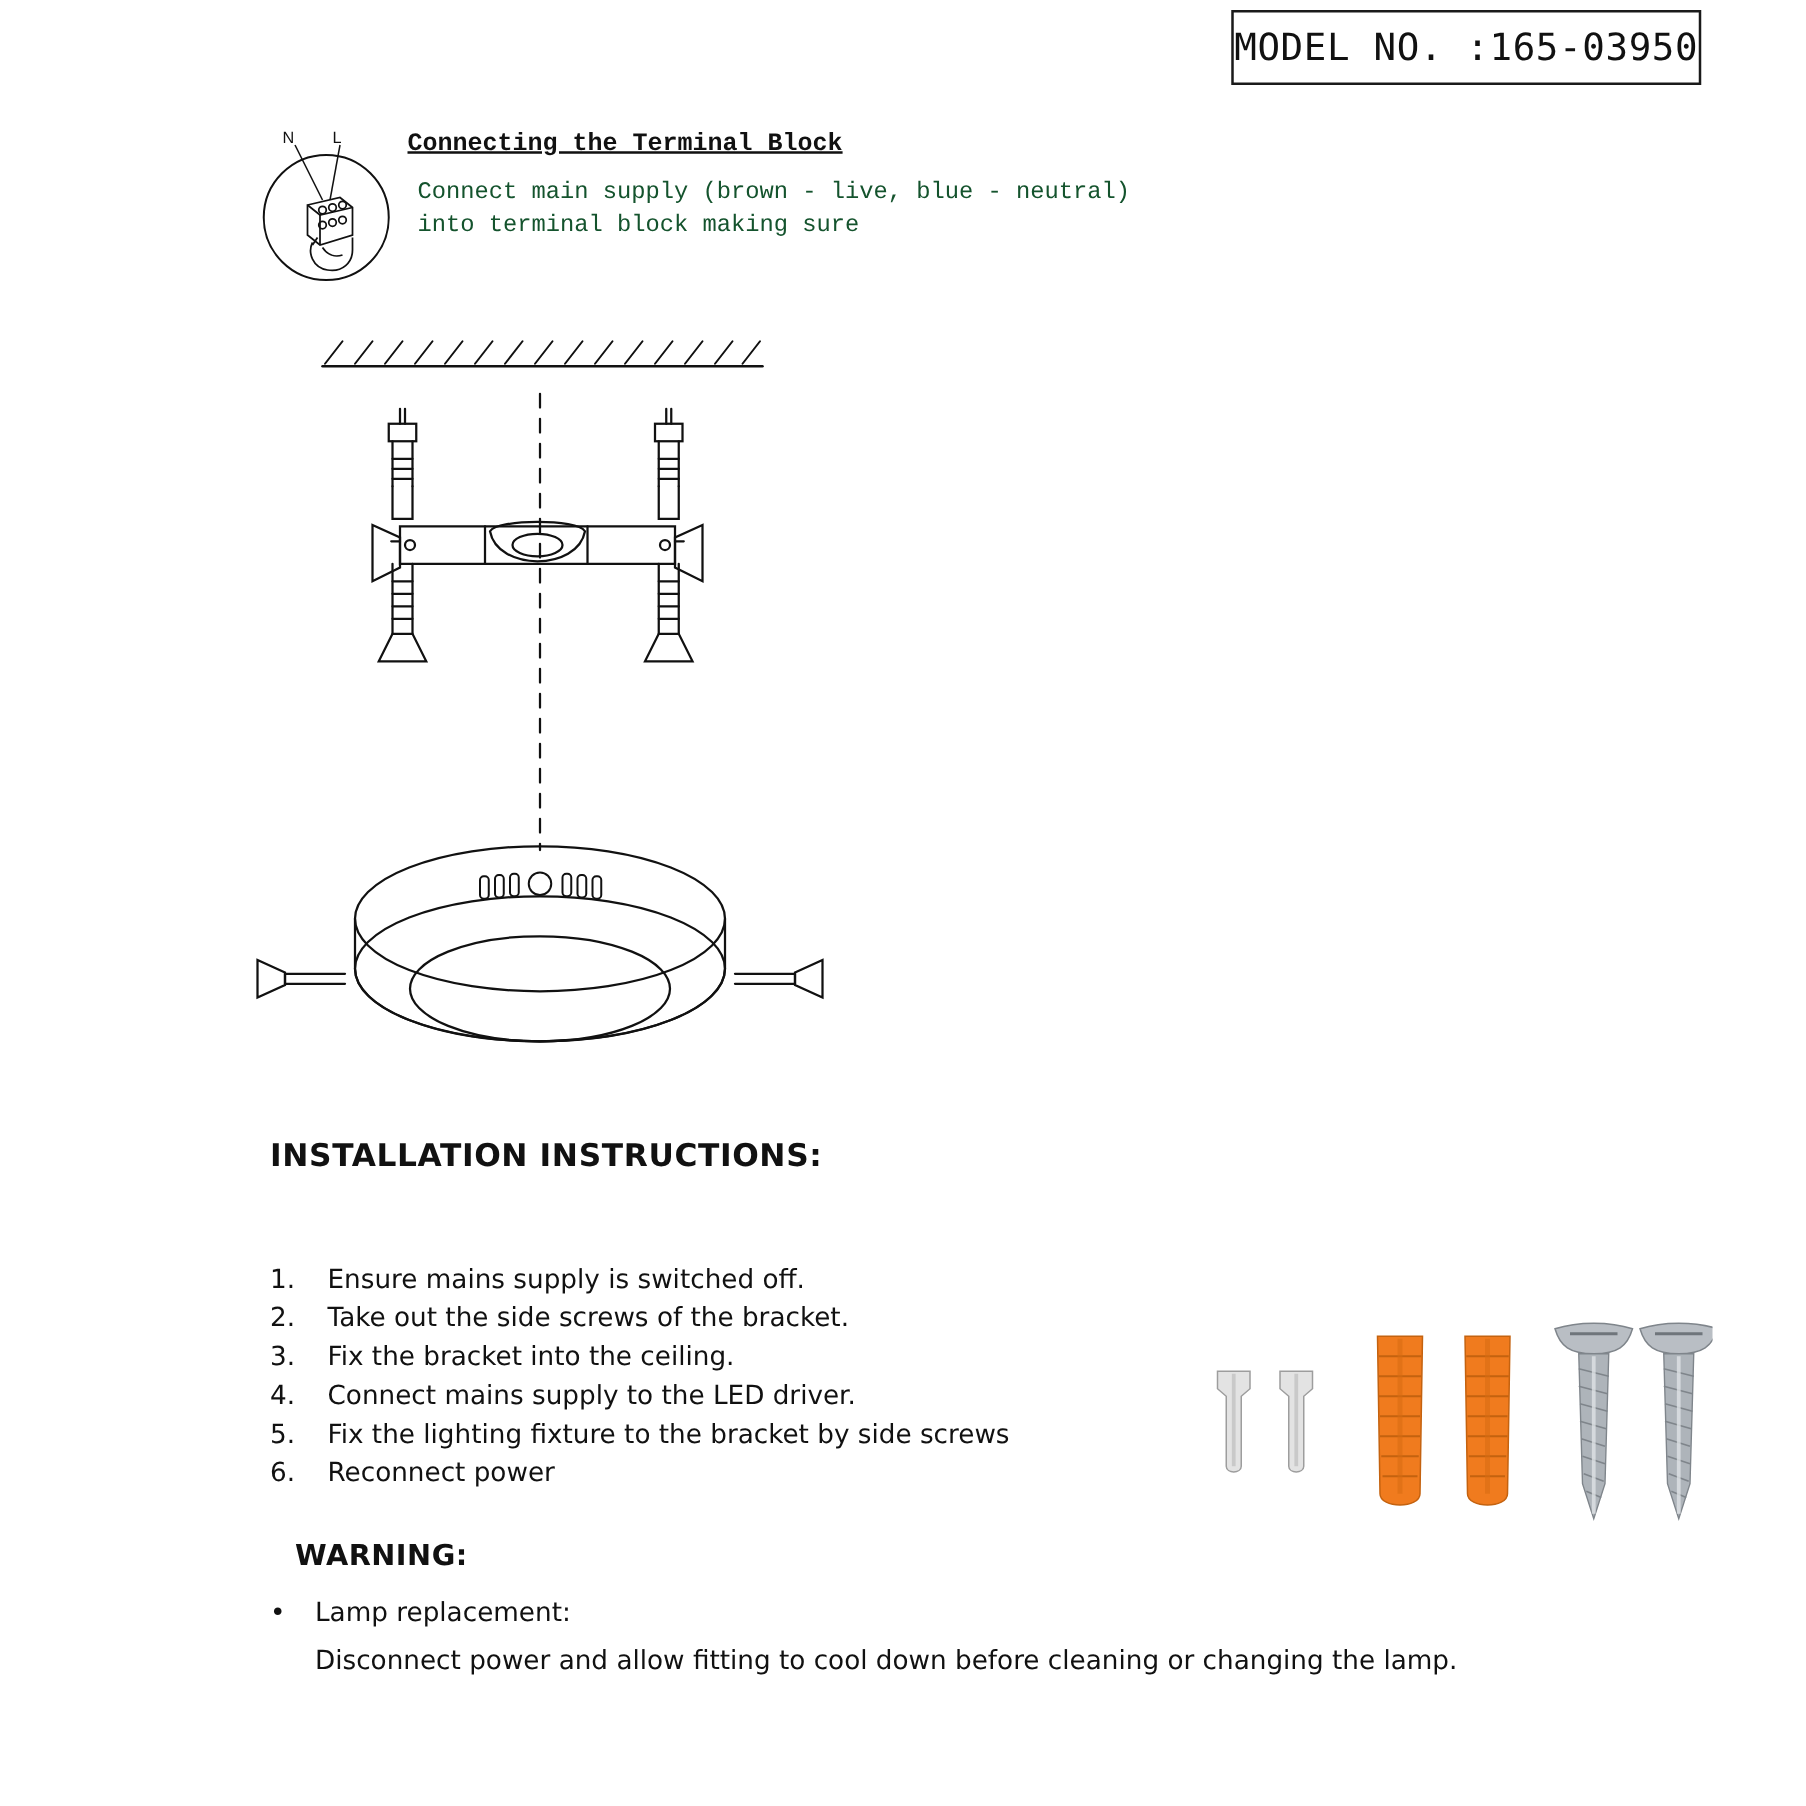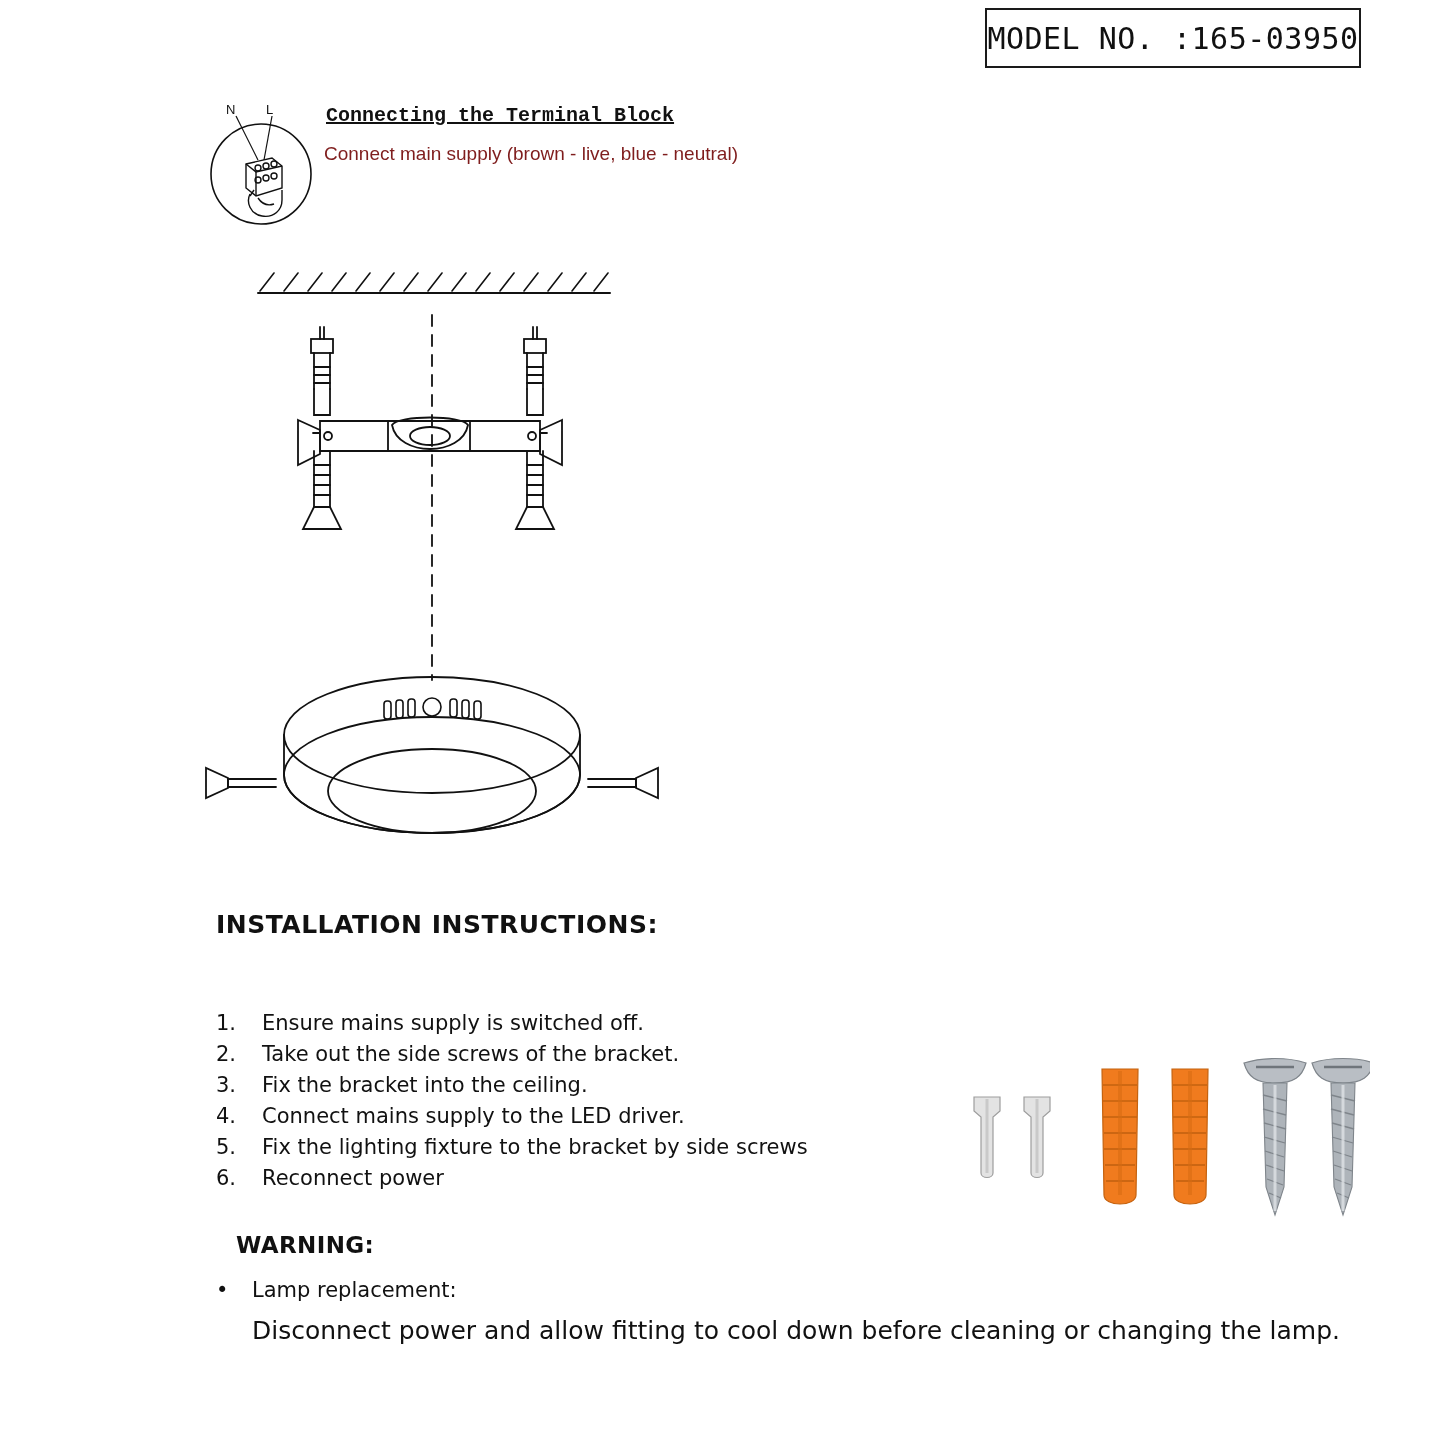--- a/index.html
+++ b/index.html
@@ -61,26 +61,26 @@
     left: 120px;
     top: 12px;
     font-family: Liberation Mono, monospace;
     font-size: 20px;
     font-weight: bold;
     text-decoration: underline;
     color: #111;
   }
   .terminal-body {
     position: absolute;
-    left: 118px;
+    left: 128px;
     top: 48px;
-    font-family: Liberation Sans, sans-serif;
+    font-family: Liberation Mono, monospace;
     font-size: 19px;
     line-height: 27px;
-    color: #7f1d1d;
+    color: #14532d;
     white-space: nowrap;
   }
   .label-n, .label-l {
     position: absolute;
     font-family: "Liberation Sans", sans-serif;
     font-size: 13px;
     color: #111;
   }
   .label-n { left: 20px; top: 0px; }
   .label-l { left: 60px; top: 0px; }
@@ -155,21 +155,21 @@
     align-items: flex-start;
   }
   .warn-dot {
     width: 36px;
     flex: 0 0 36px;
   }
   .warn-line2 {
     position: absolute;
     left: 36px;
     top: 38px;
-    font-size: 25px;
+    font-size: 21px;
     white-space: nowrap;
   }
 
   
   .hardware {
     position: absolute;
     left: 950px;
     top: 1055px;
     width: 420px;
     height: 210px;
@@ -211,20 +211,21 @@
           <path d="M48 88 L44 94"></path>
         </g>
       </svg>
       <div class="label-n">N</div>
       <div class="label-l">L</div>
     </div>
 
     <div class="terminal-title">Connecting the Terminal Block</div>
     <div class="terminal-body">
       <div>Connect main supply (brown - live, blue - neutral)</div>
+      <div>into terminal block making  sure</div>
     </div>
   </div>
 
   <div class="diagram">
     <svg width="640" height="680" viewBox="0 0 640 680" xmlns="http://www.w3.org/2000/svg">
       <g stroke="#111" fill="none" stroke-width="1.8" stroke-linecap="round">
 
         <g>
           <line x1="88" y1="38" x2="440" y2="38" stroke-width="2"></line>
           <g stroke-width="1.6">

